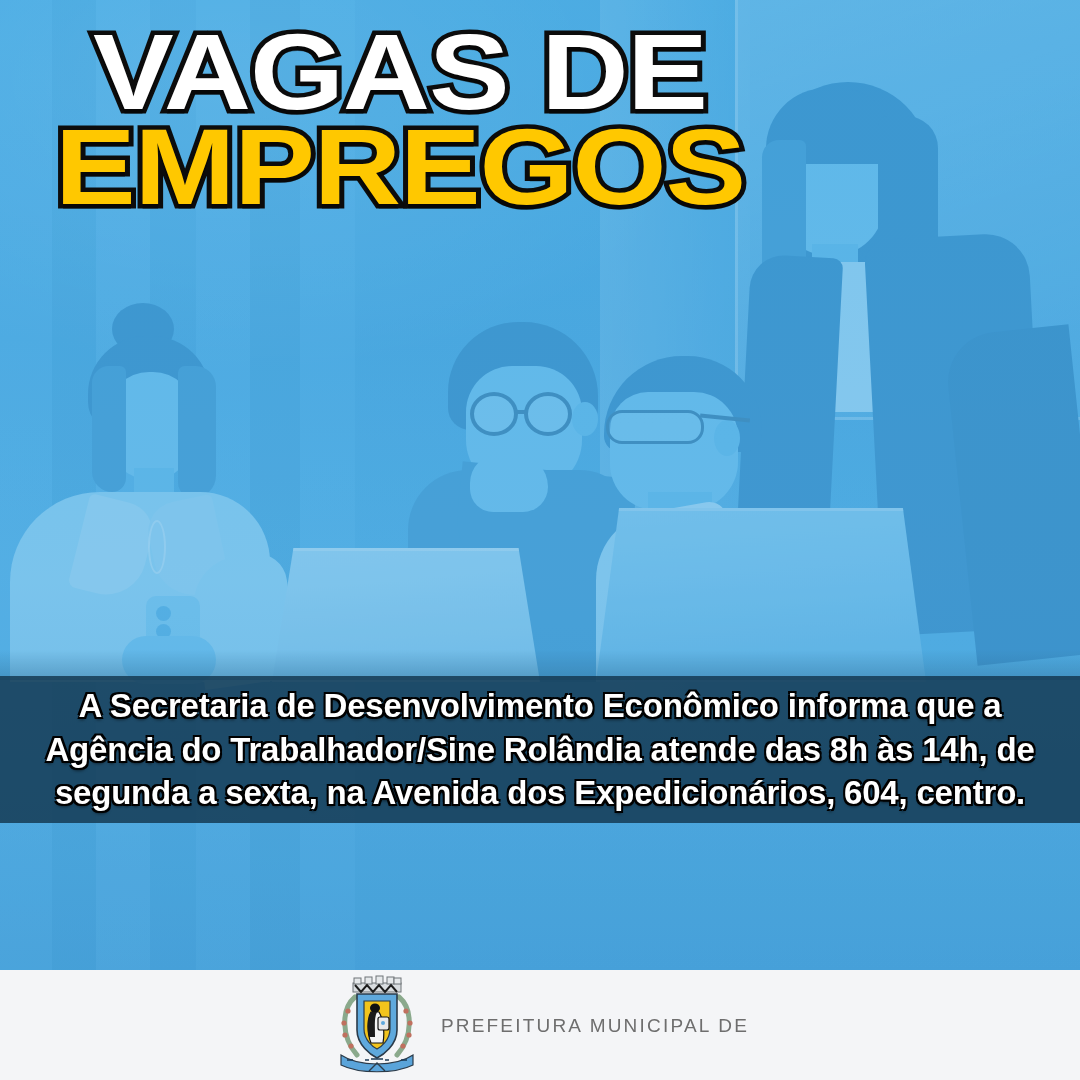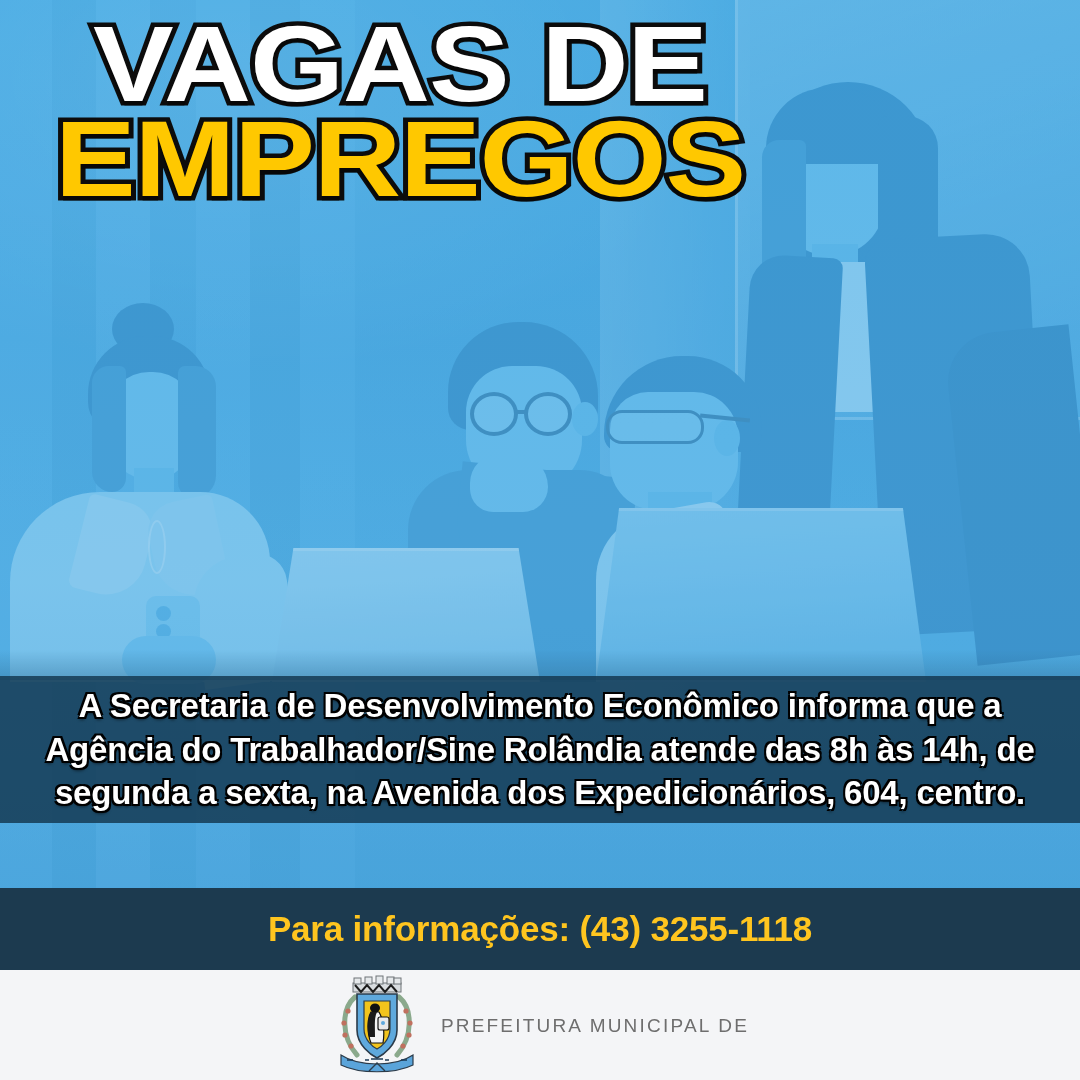--- a/index.html
+++ b/index.html
@@ -153,21 +153,21 @@
     mix-blend-mode: normal;
   }
   .duotone2 {
     position: absolute; inset: 0;
     background: rgba(86,178,232,.22);
   }
 
   
   .headline {
     position: absolute;
-    left: 0; top: 14px;
+    left: 0; top: 22px;
     width: 800px;
     text-align: center;
     z-index: 8;
     line-height: .92;
   }
   .headline .l1,
   .headline .l2 {
     display: block;
     font-family: "Liberation Sans", sans-serif;
     font-weight: bold;
@@ -346,23 +346,20 @@
   <div class="headline">
     <span class="l1">VAGAS DE</span>
     <span class="l2">EMPREGOS</span>
   </div>
 
   <div class="info-band">
     <div class="info-text">A Secretaria de Desenvolvimento Econômico informa que a Agência do Trabalhador/Sine Rolândia atende das 8h às 14h, de segunda a sexta, na Avenida dos Expedicionários, 604, centro.</div>
   </div>
 
 
-  <div class="navy-band">
-    <div class="navy-text">Para informações: (43) 3255-1118</div>
-  </div>
 
   <div class="footer">
 
     <svg class="crest" viewBox="0 0 92 100">
 
       <g>
         <rect x="22" y="8" width="48" height="9" fill="#d9dde0" stroke="#6f7478" stroke-width="1"></rect>
         <rect x="23" y="3" width="7" height="6" fill="#e6e9eb" stroke="#6f7478" stroke-width="1"></rect>
         <rect x="34" y="2" width="7" height="7" fill="#e6e9eb" stroke="#6f7478" stroke-width="1"></rect>
         <rect x="45" y="1" width="7" height="8" fill="#e6e9eb" stroke="#6f7478" stroke-width="1"></rect>

